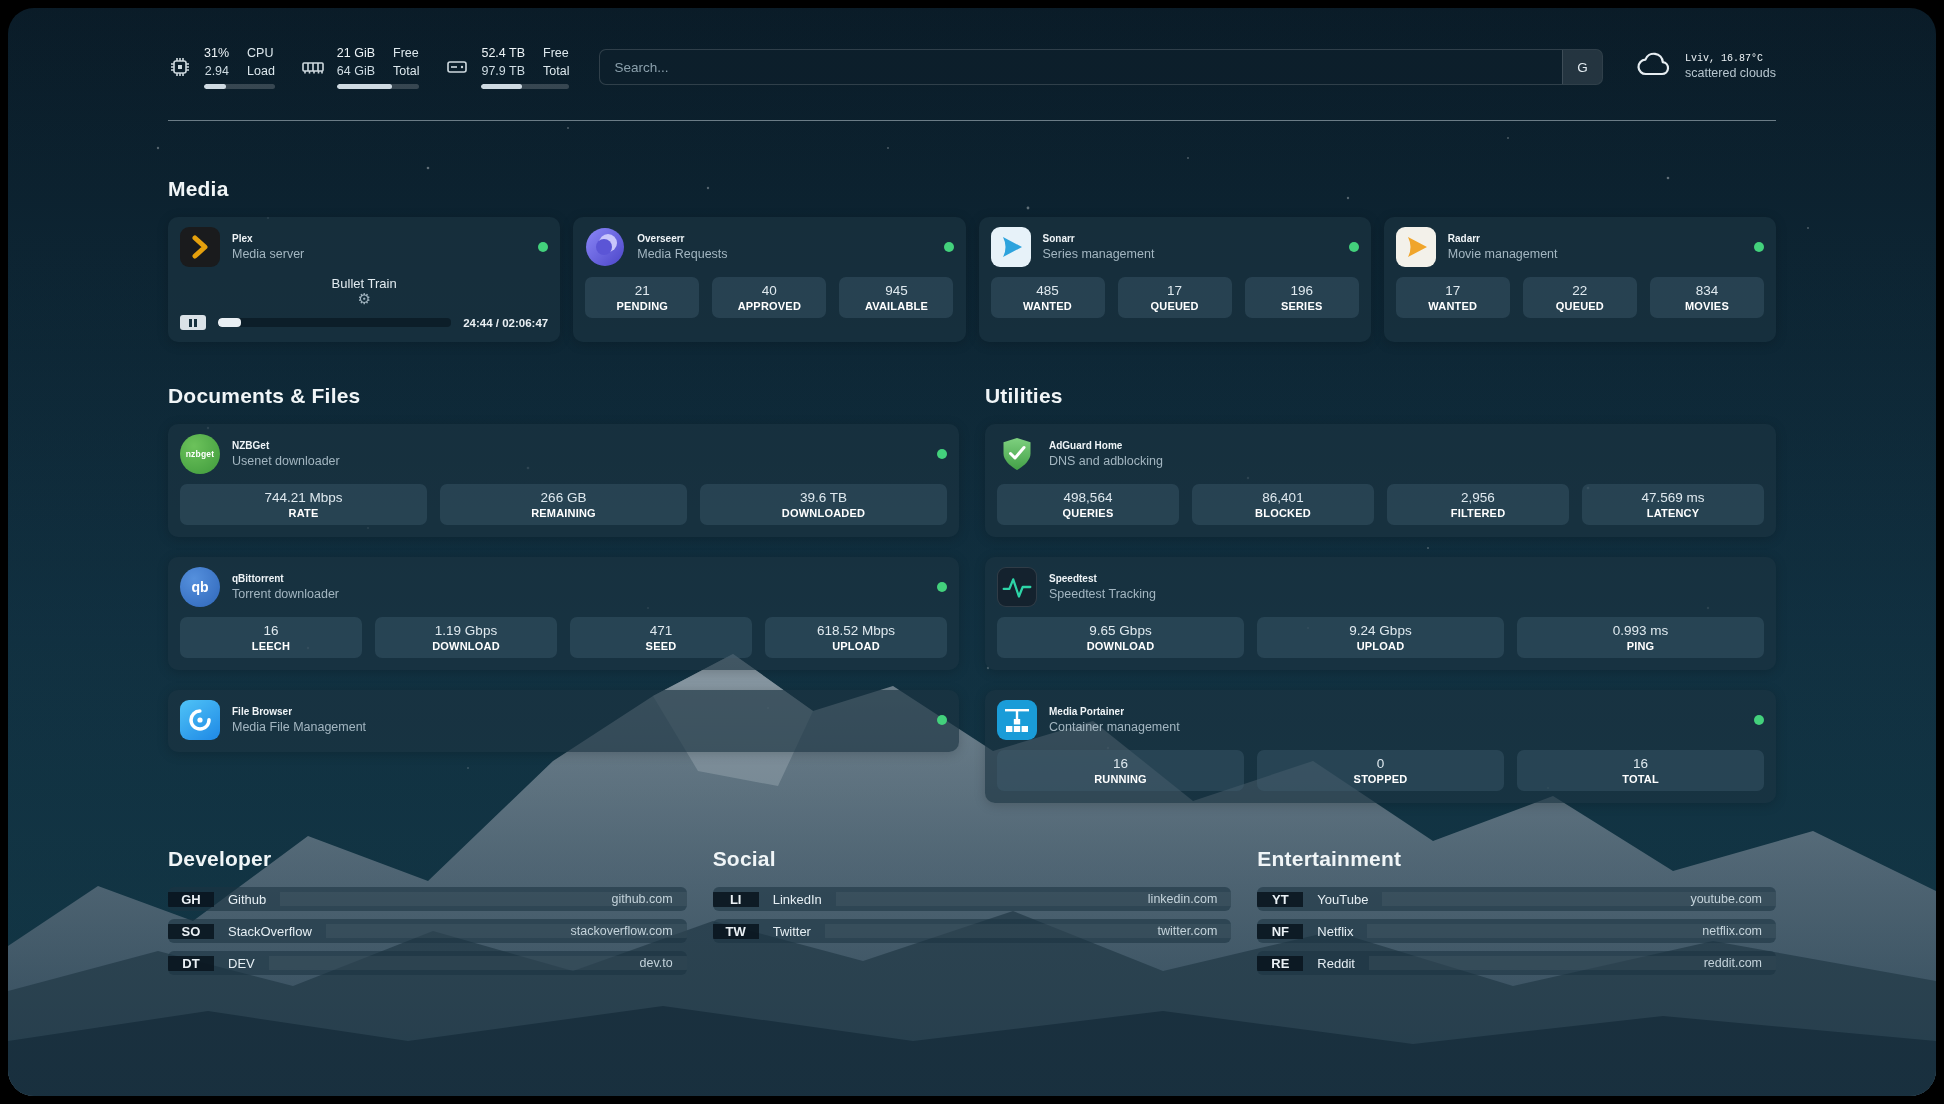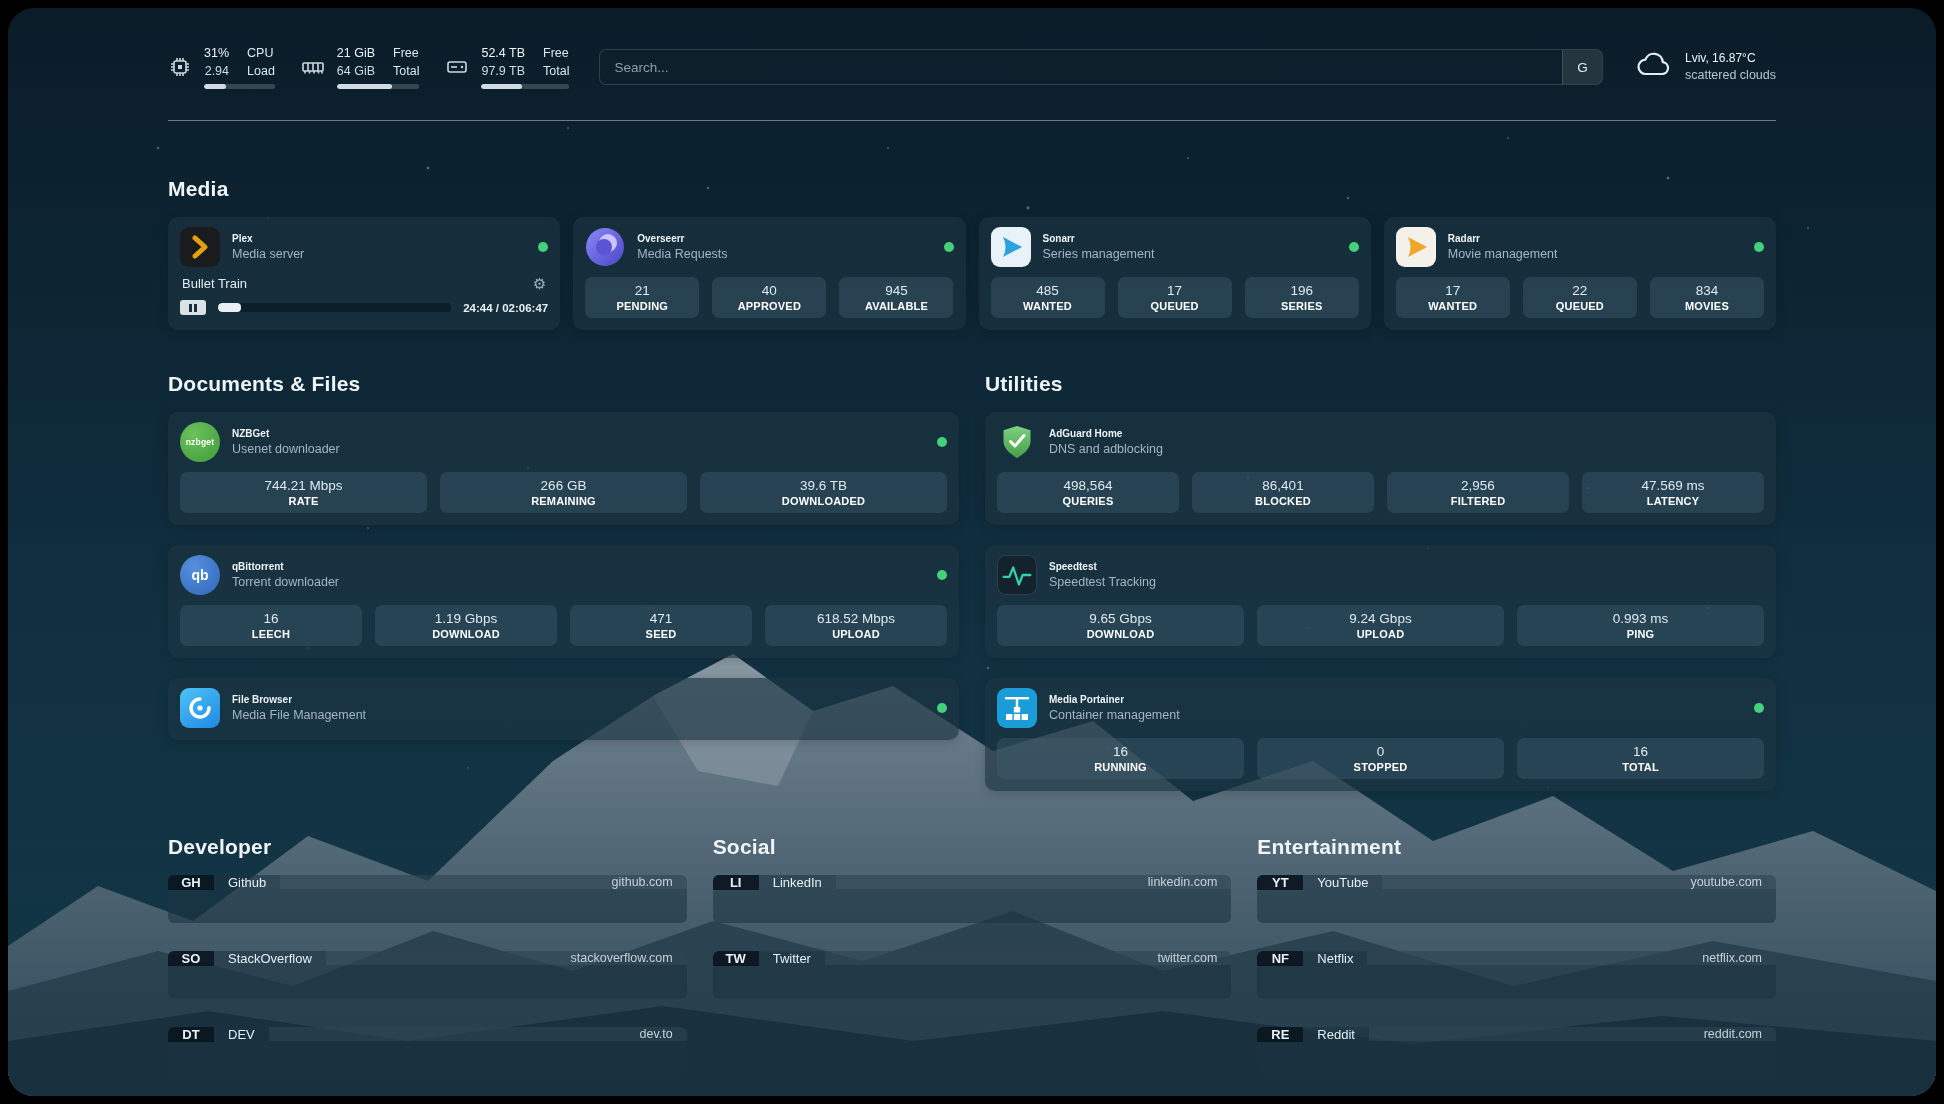--- a/index.html
+++ b/index.html
@@ -29,21 +29,21 @@
 
   .searchbar { flex:1; display:flex; align-items:stretch; height:36px; background:rgba(13,32,44,0.66);
     border:1px solid rgba(255,255,255,0.15); border-radius:7px; overflow:hidden; }
   .searchbar input { flex:1; background:transparent; border:0; outline:none; color:#dce6ec; padding:0 14px; font-size:13.5px; font-family:inherit; }
   .searchbar input::placeholder { color:#8ba0ac; }
   .search-btn { width:40px; border:0; border-left:1px solid rgba(255,255,255,0.12); background:rgba(255,255,255,0.10);
     color:#e3ebf0; font-size:13.5px; font-family:inherit; cursor:pointer; }
 
   .weather { display:flex; align-items:center; gap:12px; }
   .weather-texts { display:flex; flex-direction:column; line-height:1.35; }
-  .w-loc { font-size:12px; color:#eef4f7; }
+  .w-loc { font-size:10px; color:#eef4f7;font-family:Liberation Mono, monospace; }
   .w-cond { font-size:12.5px; color:#b7c6cf; }
 
   .divider { border:0; border-top:1.5px solid rgba(225,238,244,0.45); margin-top:24px; }
 
   
   h2.sec { font-size:21px; font-weight:700; color:#f0f5f7; letter-spacing:.2px; }
   .sec-media h2.sec { margin:56px 0 16px; }
   .two-col { display:grid; grid-template-columns:1fr 1fr; column-gap:26px; }
   .two-col h2.sec { margin:42px 0 16px; }
   .col-stack { display:flex; flex-direction:column; gap:20px; }
@@ -58,21 +58,21 @@
   .name { font-size:10px; font-weight:600; color:#eff4f7; line-height:1.25; }
   .desc { font-size:12.5px; color:#a3b6c1; margin-top:2px; }
   .dot { width:10px; height:10px; border-radius:50%; margin-left:auto; flex:none; }
 
   .stats { display:flex; gap:13px; margin-top:10px; }
   .stat { flex:1; background:rgba(64,96,112,0.40); border-radius:7px; padding:6px 4px; text-align:center; }
   .stat-value { font-size:13.5px; color:#dfe9ef; }
   .stat-label { font-size:11px; font-weight:700; color:#fff; margin-top:2px; letter-spacing:.2px; }
 
   
-  .np-row { display:flex; align-items:center; justify-content:space-between; margin-top:9px; padding:0 2px; font-size:13px; color:#e2ebf0; }
+  .np-row { display:flex; align-items:center; justify-content:space-between; margin-top:9px; padding:0 2px; font-size:13px; color:#e2ebf0;flex-direction:column; }
   .gear { font-size:15px; color:#9fb2bd; cursor:pointer; line-height:1; background:none; border:0; }
   .player-row { display:flex; align-items:center; gap:12px; margin-top:9px; }
   .pause-btn { width:26px; height:15px; flex:none; background:rgba(235,242,246,0.92); border:0; border-radius:3px;
     display:flex; align-items:center; justify-content:center; gap:2.5px; cursor:pointer; }
   .pause-btn i { display:block; width:2.5px; height:8px; background:#16303e; }
   .progress { flex:1; height:9px; background:rgba(8,22,31,0.65); border-radius:4px; overflow:hidden; cursor:pointer; }
   .progress-fill { height:100%; background:#e9eff3; border-radius:4px; }
   .time { font-size:11.5px; font-weight:700; color:#e9eff3; white-space:nowrap; }
 
   
@@ -84,22 +84,22 @@
   .icon-qbit { background:radial-gradient(circle at 35% 30%,#5590dd,#2f67ba); border-radius:50%;
     color:#fff; font-size:14px; font-weight:700; }
   .icon-filebrowser { background:linear-gradient(145deg,#4fc3f7,#1e88e5); }
   .icon-speedtest { background:#14222e; border:1px solid rgba(255,255,255,0.12); }
   .icon-portainer { background:#1a9cd8; }
   .icon-overseerr { background:transparent; }
 
   
   .bookmarks { display:grid; grid-template-columns:repeat(3,1fr); column-gap:26px; padding-bottom:34px; }
   .bookmarks h2.sec { margin:44px 0 16px; }
-  .bm-row { display:flex; align-items:flex-start; height:48px; border-radius:6px; overflow:hidden;
-    background:rgba(27,52,66,0.58); margin-bottom:28px; cursor:pointer; }
+  .bm-row { display:flex; align-items:center; height:24px; border-radius:6px; overflow:hidden;
+    background:rgba(27,52,66,0.58); margin-bottom:8px; cursor:pointer; }
   .bm-abbr { width:46px; flex:none; background:rgba(8,20,29,0.85); color:#eaf0f4; font-weight:700; font-size:13px;
     display:flex; align-items:center; justify-content:center; }
   .bm-name { display:flex; align-items:center; padding:0 14px; font-size:13px; color:#e5eef3; white-space:nowrap; }
   .bm-url { flex:1; display:flex; align-items:center; justify-content:flex-end; padding:0 14px;
     font-size:12.5px; color:#c4d3db; background:rgba(255,255,255,0.05); }
 </style>
 </head>
 <body>
 
 <div class="screen">

